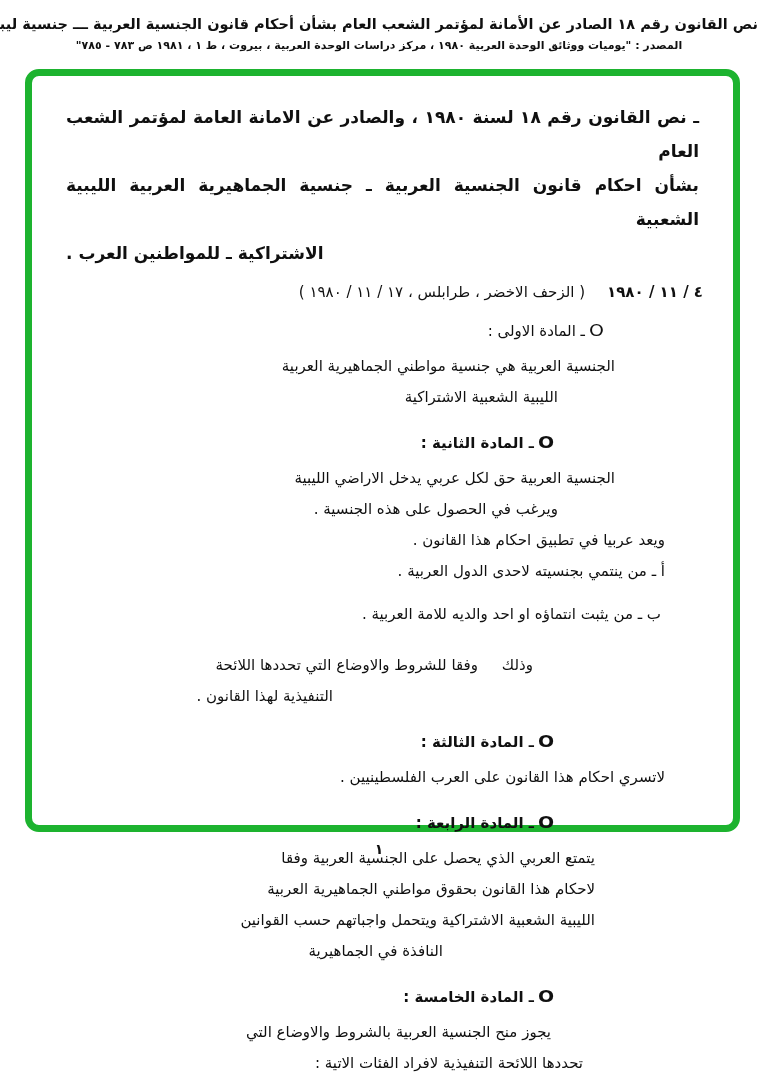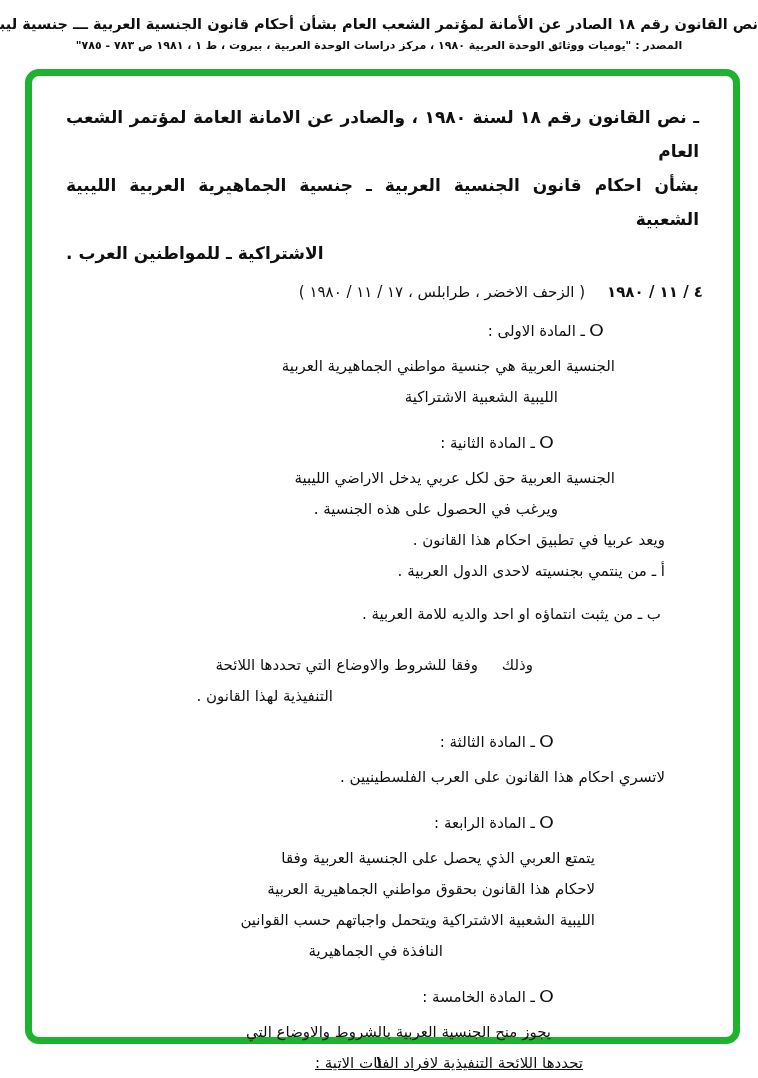--- a/index.html
+++ b/index.html
@@ -17,21 +17,21 @@
     font-weight:bold;font-size:14.5px;line-height:22px;white-space:nowrap;
     letter-spacing:0px;
   }
   .hdr-source{
     font-weight:bold;font-size:11px;line-height:16px;margin-top:3px;white-space:nowrap;
   }
   
   .frame{
     box-sizing:border-box;
     margin:15px 18px 0 25px;
-    width:715px;height:975px;
+    width:715px;height:763px;
     border:7px solid #1db32f;
     border-radius:14px;
     background:#ffffff;
   }
   
   .intro{
     margin:24px 34px 0 34px;
     font-weight:bold;font-size:17px;line-height:34px;
   }
   .intro .j{text-align:justify;text-align-last:justify;}
@@ -47,38 +47,38 @@
   .art-head{
     margin-top:17px;margin-bottom:7px;
     font-size:15px;line-height:26px;
     padding-left:8px;
   }
   .art-head .bullet{
     display:inline-block;font-size:16.5px;transform:scaleX(1.15);
     margin-left:5px;
   }
   .art-head.h1{padding-right:130px;}
-  .art-head.hx{padding-right:180px;}
+  .art-head.hx{padding-right:180px;font-weight:bold;}
   .bl{
     font-size:15px;line-height:31px;
     padding-left:8px;white-space:nowrap;
   }
   .gap8{margin-top:1px;}
   .gap12{margin-top:12px;}
   
   .pA{padding-right:118px;text-align:right;}
   .pB{padding-right:175px;}
   .pC{padding-right:68px;}
   .pD{padding-right:72px;}
   .pE{padding-right:200px;margin-top:20px;}
   .pF{padding-right:400px;}
   .pG{padding-right:138px;}
   .pH{padding-right:290px;padding-left:45px;}
   .pI{padding-right:182px;}
-  .pJ{padding-right:150px;text-decoration:underline;}
+  .pJ{padding-right:150px;}
   .pK{padding-right:215px;}
   
   .pageno{
     text-align:center;margin-top:9px;
     font-size:14px;font-weight:bold;
   }
 </style>
 </head>
 <body>
 

